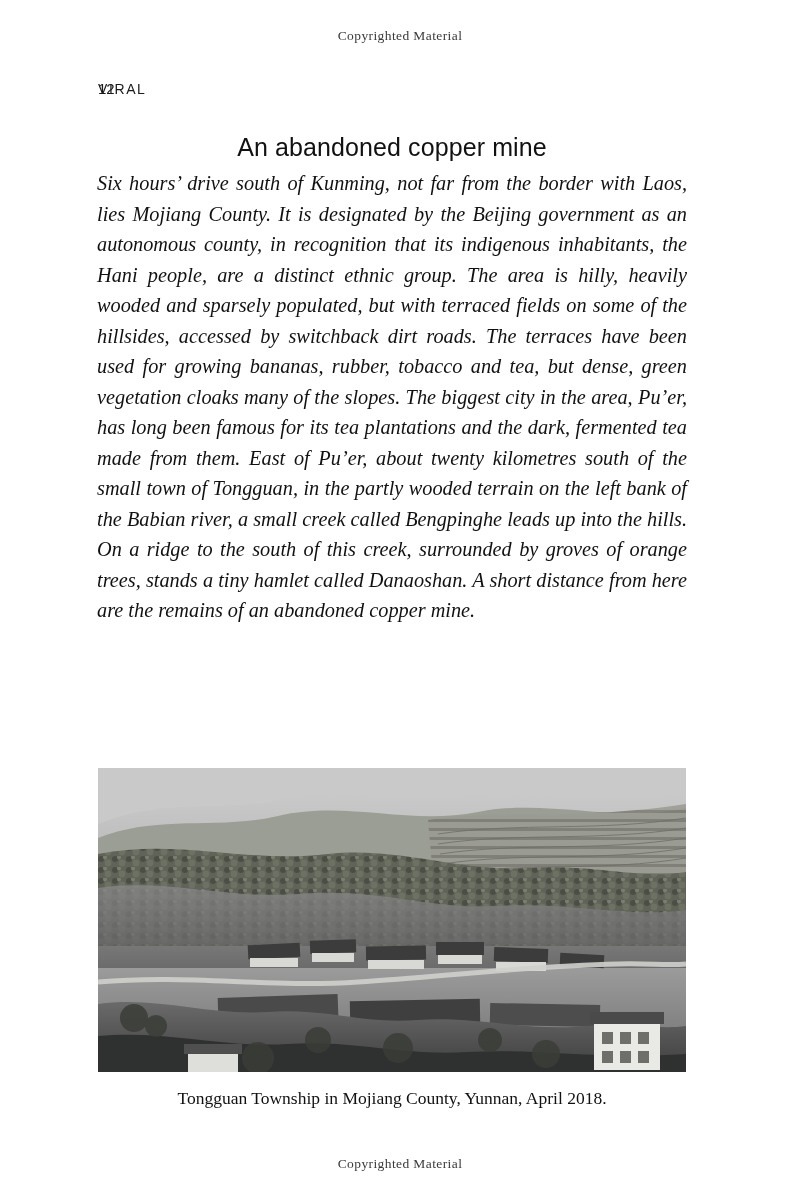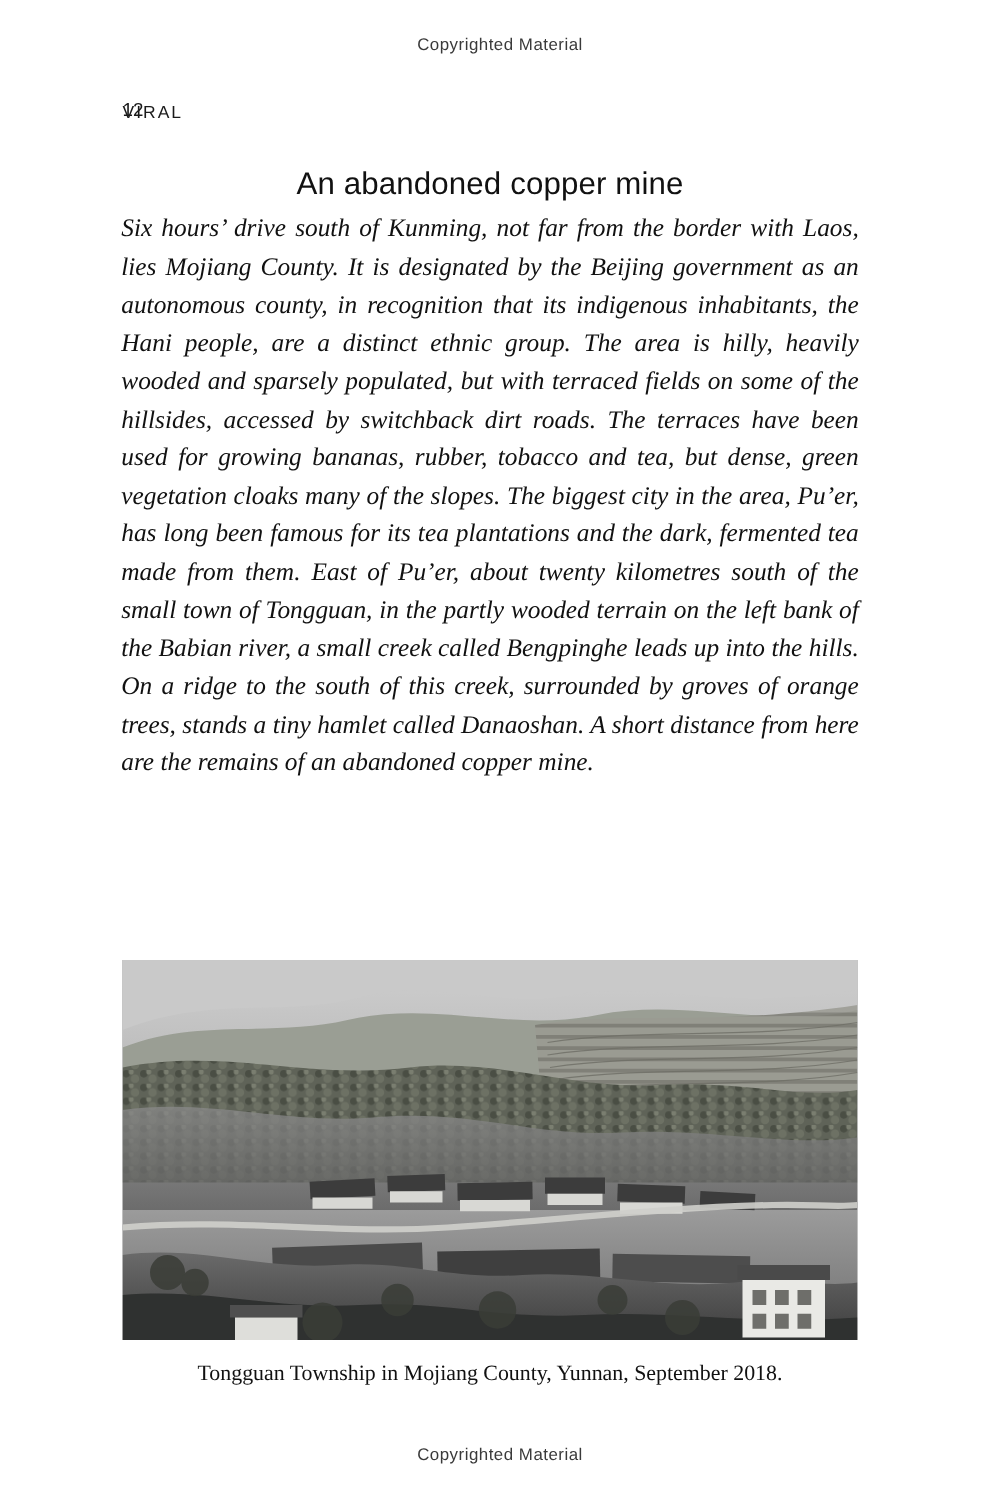--- a/index.html
+++ b/index.html
@@ -22,21 +22,21 @@
     width: 800px;
     height: 1199px;
   }
 
   .copyright-top,
   .copyright-bottom {
     position: absolute;
     left: 0;
     width: 800px;
     text-align: center;
-    font-family: Liberation Sans, sans-serif;
+    font-family: Liberation Serif, serif;
     font-size: 13.5px;
     letter-spacing: 0.4px;
     color: #3a3a3a;
   }
   .copyright-top { top: 28px; }
   .copyright-bottom { top: 1156px; }
 
   .running-head {
     position: absolute;
     top: 68px;
@@ -235,18 +235,18 @@
           <circle cx="36" cy="250" r="14"></circle>
           <circle cx="58" cy="258" r="11"></circle>
           <circle cx="220" cy="272" r="13"></circle>
           <circle cx="300" cy="280" r="15"></circle>
           <circle cx="392" cy="272" r="12"></circle>
           <circle cx="448" cy="286" r="14"></circle>
           <circle cx="160" cy="290" r="16"></circle>
         </g>
       </svg>
     </div>
-    <figcaption class="caption">Tongguan Township in Mojiang County, Yunnan, September 2018.</figcaption>
+    <figcaption class="caption">Tongguan Township in Mojiang County, Yunnan, April 2018.</figcaption>
   </figure>
 
   <div class="copyright-bottom">Copyrighted Material</div>
 
 </div>
 
 </body></html>

